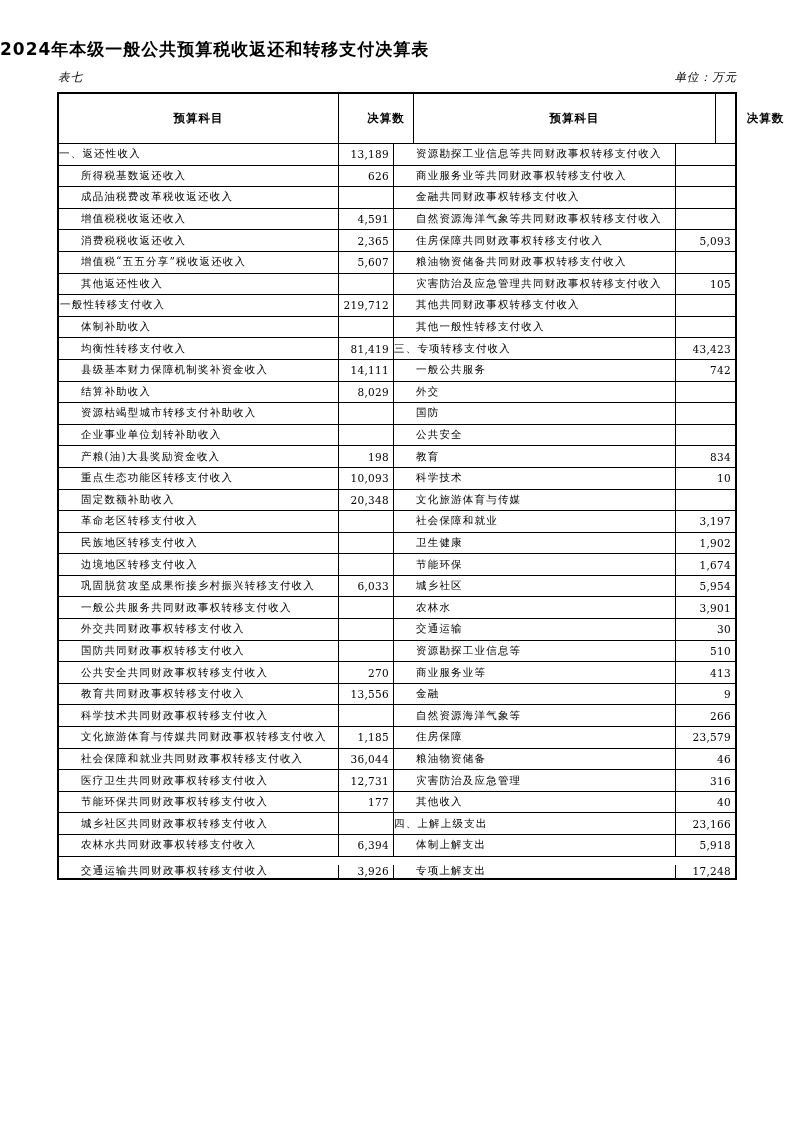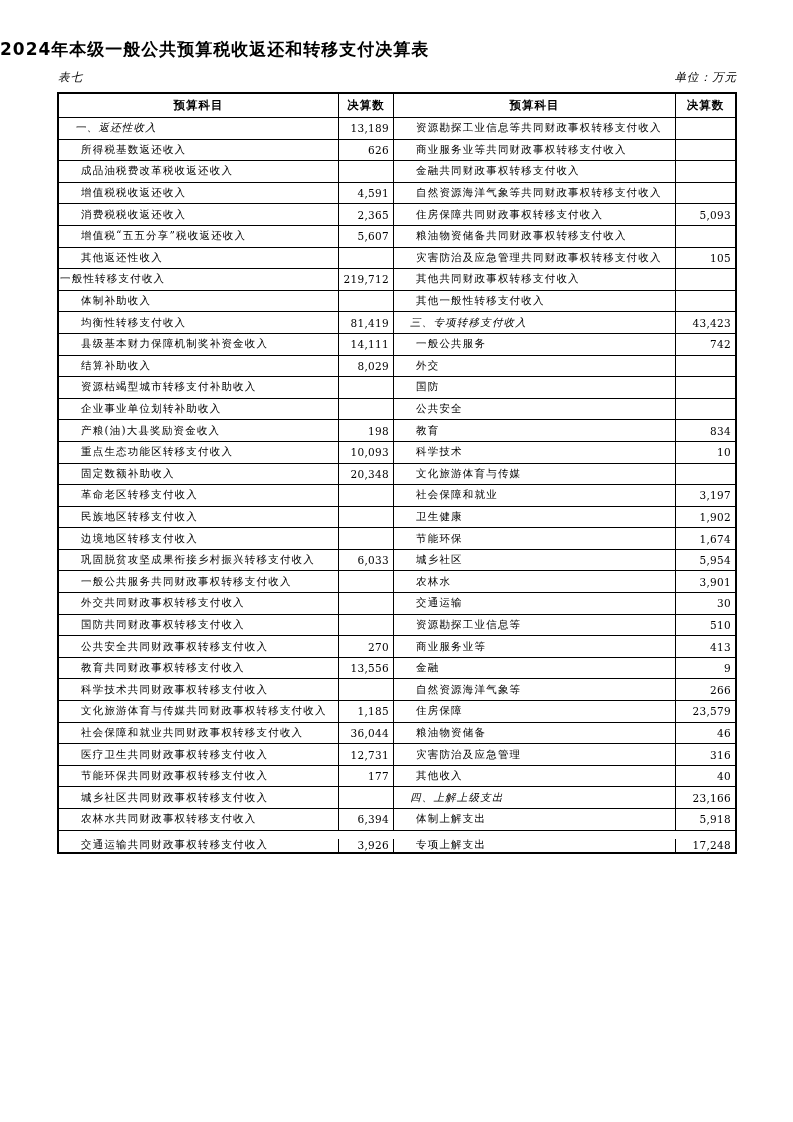--- a/index.html
+++ b/index.html
@@ -37,22 +37,23 @@
   .fiscal-table {
     position: absolute;
     top: 92px; left: 57px;
     width: 680px;
     border: 2px solid #000;
     background: #fff;
   }
   .thead {
     display: grid;
     grid-template-columns: 280px 55px 282px 59px;
-    height: 24px;
+    height: 50px;
     border-bottom: 1.5px solid #000;
+    gap: 20px;
   }
   .thead > div {
     display: flex; align-items: center; justify-content: center;
     font-weight: bold;
     font-size: 11.5px;
     letter-spacing: 1px;
     border-right: 1px solid #000;
   }
   .thead > div:last-child { border-right: none; }
   .tbody {
@@ -64,21 +65,21 @@
     border-right: 1px solid #000;
     border-bottom: 1px solid #000;
     display: flex; align-items: center;
     font-size: 10.5px;
     overflow: hidden;
     white-space: nowrap;
   }
   .tbody > div:nth-child(4n) { border-right: none; }
   .tbody > div:nth-last-child(-n+4) { border-bottom: none; margin-top: 8px; }
   .cell-label { letter-spacing: 1.2px; }
-  .cell-label.ind0 { padding-left: 16px; font-style: italic; }
+  .cell-label.ind0 { padding-left: 0; }
   .cell-label.ind1 { padding-left: 1px; }
   .cell-label.ind2 { padding-left: 22px; }
   .cell-value {
     justify-content: flex-end;
     padding-right: 4px;
     letter-spacing: 0.3px;
   }
 </style>
 </head>
 <body>

